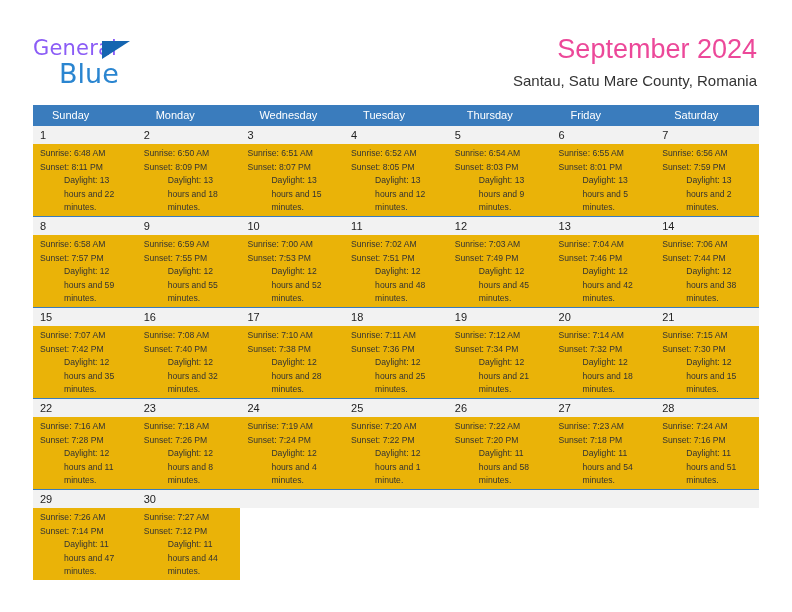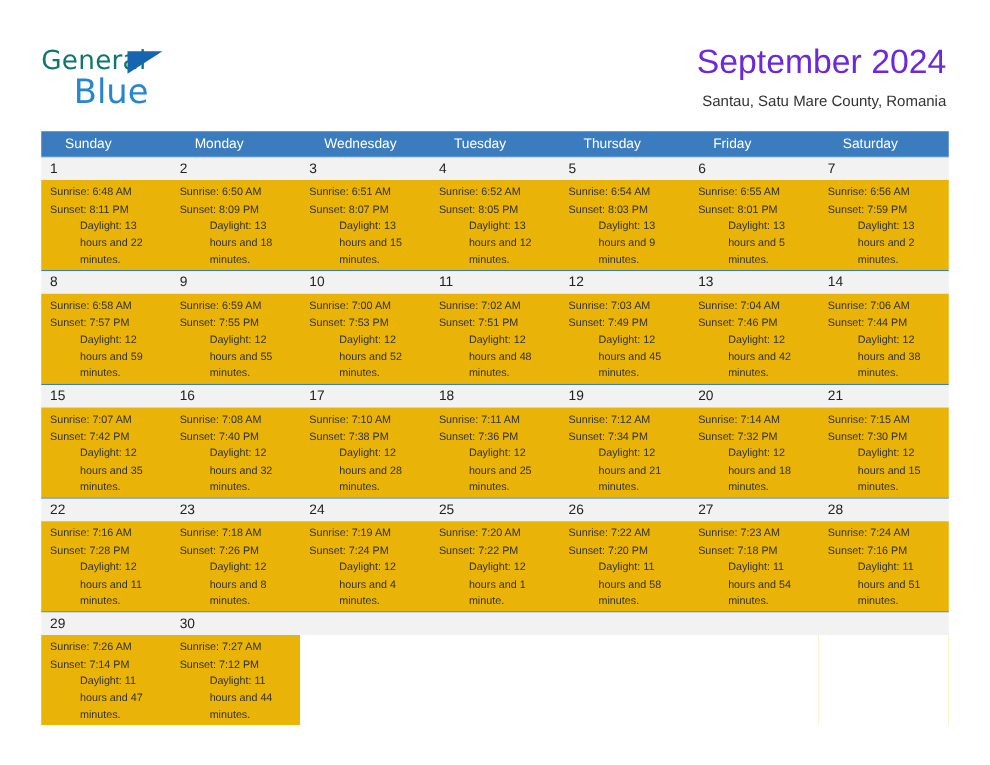--- a/index.html
+++ b/index.html
@@ -35,21 +35,21 @@
     top: 36px;
     width: 180px;
     height: 50px;
   }
   .logo-general {
     position: absolute;
     left: 0;
     top: 0;
     font-size: 21px;
     letter-spacing: 0.2px;
-    color: #0f766e;
+    color: #8b5cf6;
     font-family: "DejaVu Sans", sans-serif;
     font-weight: 400;
   }
   .logo-tri {
     position: absolute;
     left: 69px;
     top: 5px;
     width: 0;
     height: 0;
     border-left: 28px solid #1565b0;
@@ -66,27 +66,27 @@
   }
 
   .title-block {
     position: absolute;
     right: 35px;
     top: 32px;
     text-align: right;
   }
   .cal-title {
     font-size: 27px;
-    color: #6d28d9;
+    color: #ec4899;
     font-weight: 400;
     line-height: 34px;
     white-space: nowrap;
   }
   .cal-subtitle {
-    font-size: 12px;
+    font-size: 15px;
     color: #333333;
     font-weight: 400;
     line-height: 22px;
     margin-top: 4px;
     white-space: nowrap;
   }
 
   
   .calendar {
     position: absolute;

